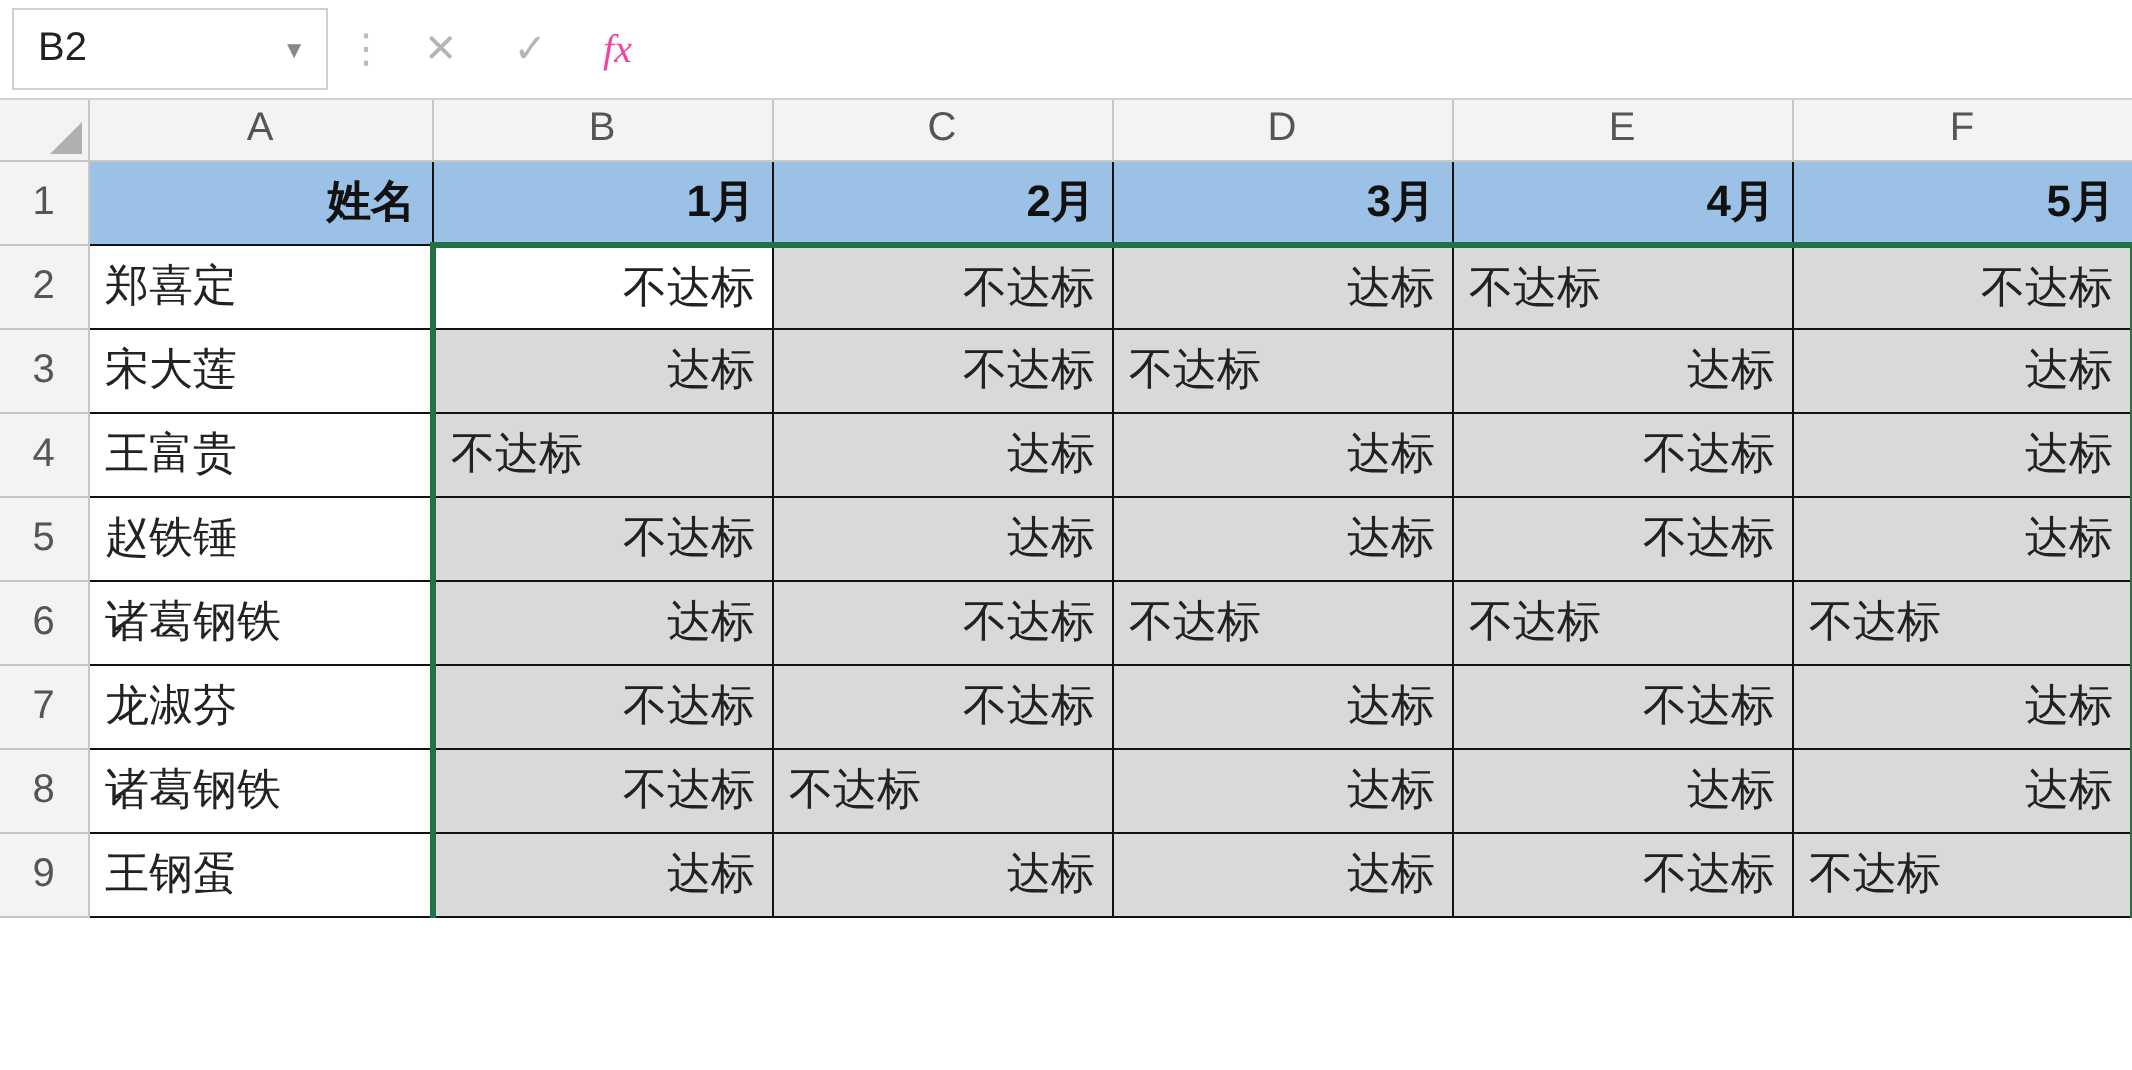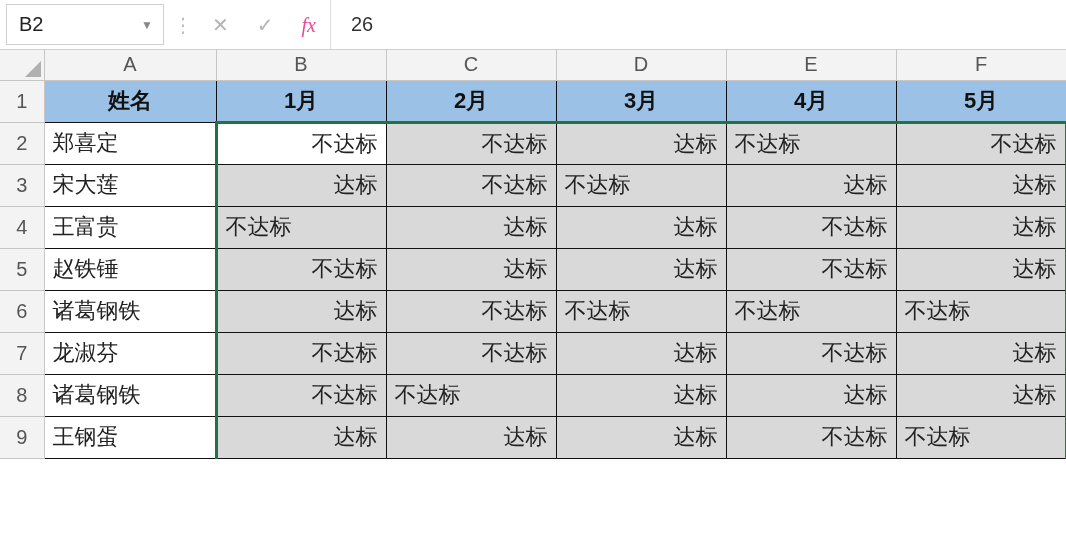--- a/index.html
+++ b/index.html
@@ -112,21 +112,21 @@
   .data-cell {
     border: 1px solid #111;
     height: 42px;
     padding: 0 8px;
     font-size: 22px;
     white-space: nowrap;
     overflow: hidden;
   }
   .hdr-row .data-cell {
     background: #9bc2e6;
-    text-align: center;
+    text-align: right;
     font-weight: 700;
     color: #111;
   }
   .name-col { text-align: left; background: #ffffff; }
   .val-right { text-align: right; background: #d9d9d9; }
   .val-left  { text-align: left;  background: #d9d9d9; }
 
   
   .sel-top    { border-top: 3px solid #217346 !important; }
   .sel-left   { border-left: 3px solid #217346 !important; }
@@ -141,23 +141,20 @@
   <div class="name-box">
     <span>B2</span>
     <span class="dd">▼</span>
   </div>
   <div class="fb-sep">⋮</div>
   <div class="fb-buttons">
     <span class="fb-btn">✕</span>
     <span class="fb-btn">✓</span>
     <span class="fb-btn fx">fx</span>
   </div>
-  <div class="formula-input">
-    <span>26</span>
-  </div>
 </div>
 
 <div class="sheet-wrap">
 <table class="grid">
   <colgroup>
     <col class="rowhdr">
     <col class="colA">
     <col class="colBF">
         <col class="colBF">
         <col class="colBF">

